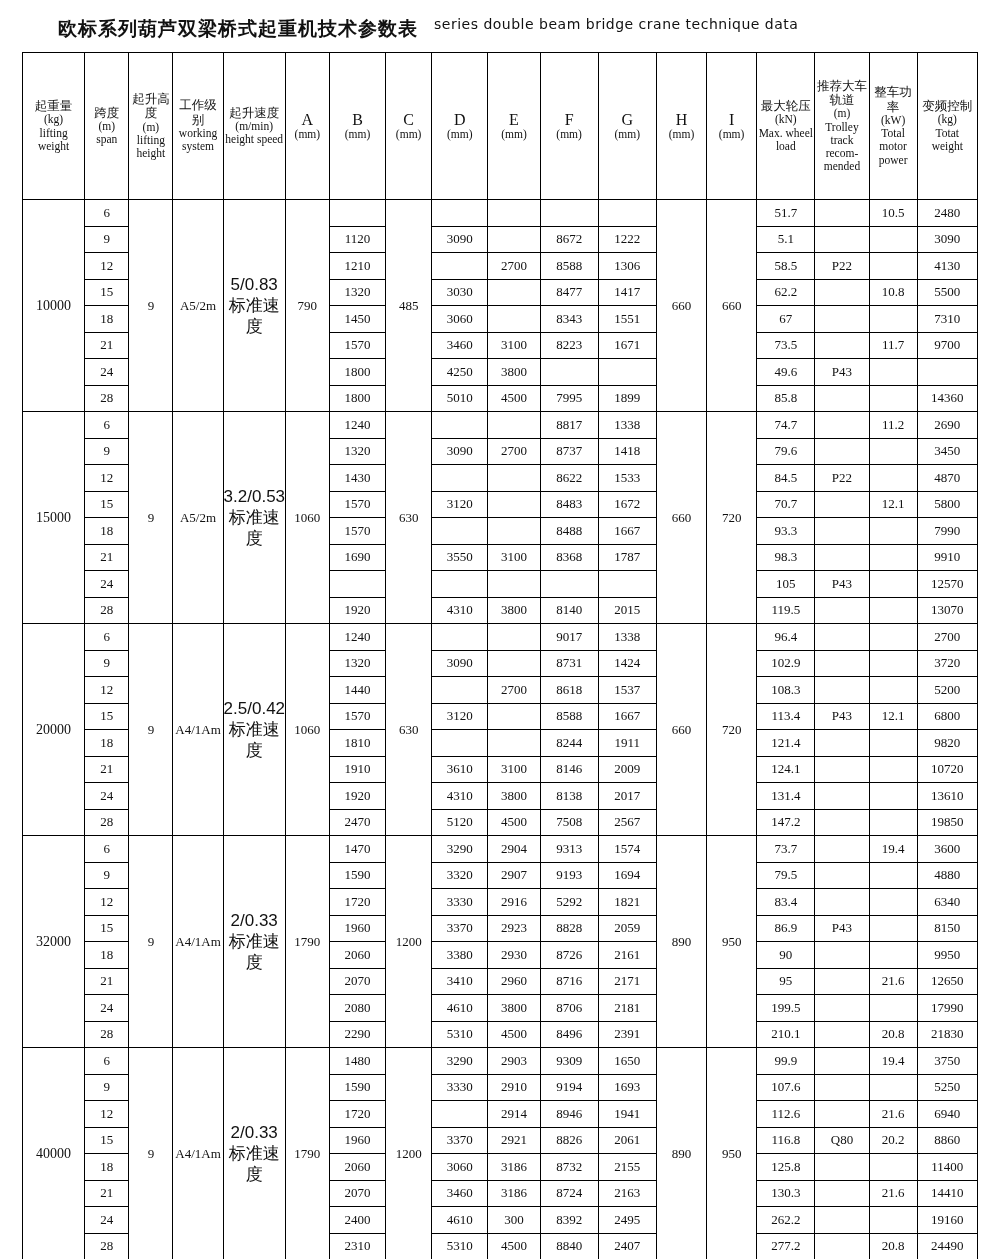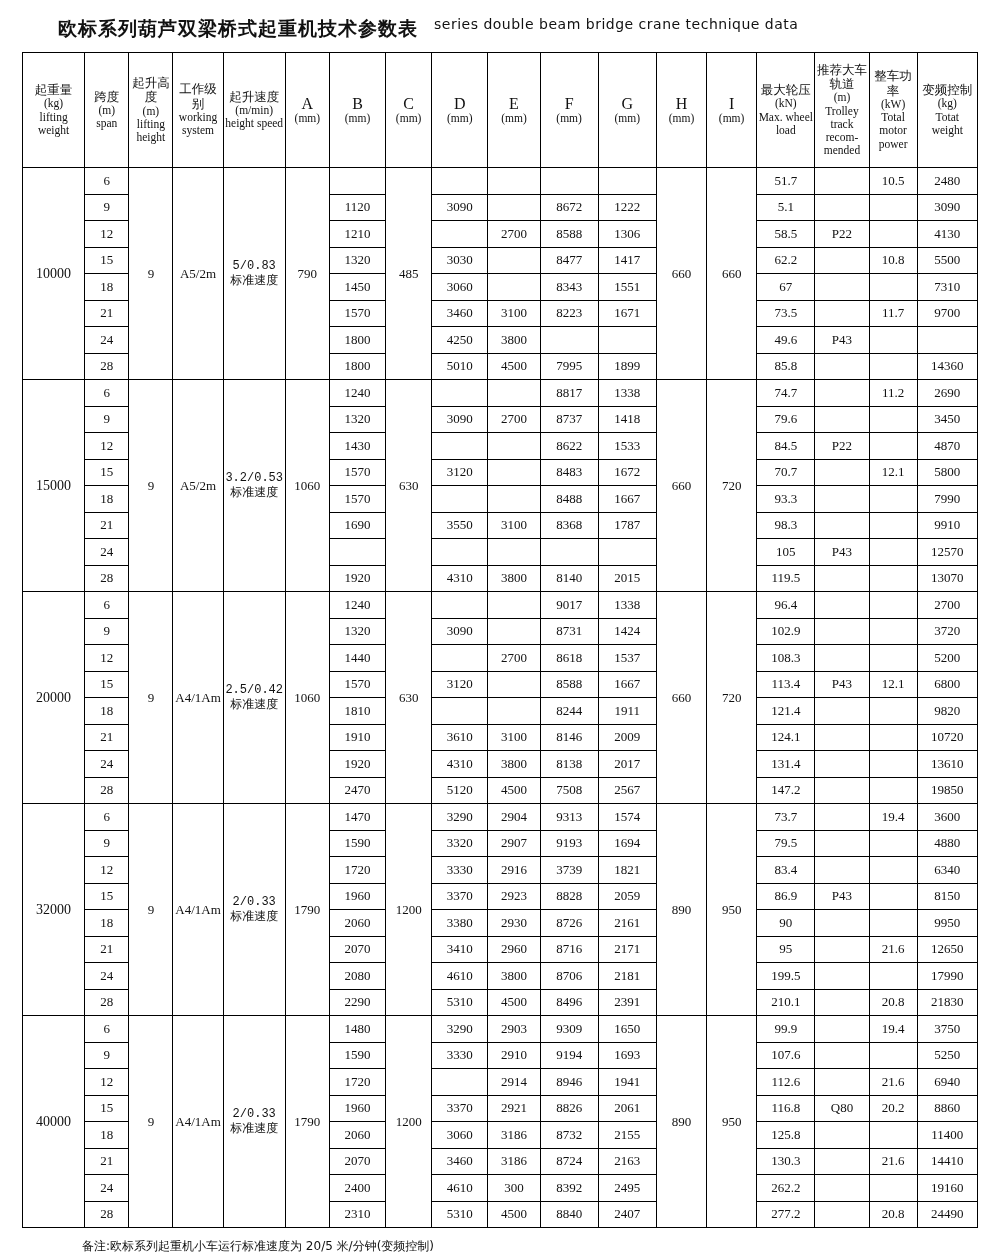--- a/index.html
+++ b/index.html
@@ -3,27 +3,27 @@
 <meta charset="utf-8">
 <style>
   html,body{margin:0;padding:0;background:#fff;}
   body{width:1000px;height:1259px;font-family:"Liberation Serif",serif;color:#111;}
   .page{width:1000px;height:1259px;position:relative;box-sizing:border-box;padding:10px 22px 0 22px;}
   .title{display:flex;align-items:flex-start;gap:16px;font-size:19px;padding:6px 0 10px 36px;}
   .title .cn{font-family:"DejaVu Sans",sans-serif;font-weight:700;letter-spacing:1px;font-size:19px;}
   .title .en{font-family:"DejaVu Sans",sans-serif;font-size:14px;letter-spacing:.5px;}
   table{border-collapse:collapse;width:956px;table-layout:fixed;}
   td,th{border:1px solid #000;text-align:center;vertical-align:middle;font-size:12.5px;padding:0;}
-  thead th{font-weight:normal;line-height:1.15;padding:5px 1px;height:104px;}
+  thead th{font-weight:normal;line-height:1.15;padding:21px 1px;height:104px;}
   .hcn{font-family:"DejaVu Sans",sans-serif;font-size:12.5px;display:block;}
   .hen{font-family:"Liberation Serif",serif;font-size:11.5px;display:block;}
   .hbig{font-family:"Liberation Serif",serif;font-size:16px;display:block;line-height:1.1;}
   tbody td{height:25.5px;font-size:13px;}
   .grp{font-size:14px;}
-  .cncell{font-family:Liberation Mono, monospace;font-size:12px;line-height:1.25;}
+  .cncell{font-family:Liberation Sans, sans-serif;font-size:17px;line-height:1.25;}
   .notes{margin-top:9px;padding-left:60px;font-size:14.5px;line-height:1.62;}
   .notes div{white-space:nowrap;}
   .notes .cn{font-family:"DejaVu Sans",sans-serif;font-size:12px;}
   .notes .en{font-family:"Liberation Serif",serif;font-size:14.5px;padding-left:22px;}
 </style>
 </head>
 <body>
 
 <div class="page">
 
@@ -492,21 +492,21 @@
           <td>79.5</td>
           <td></td>
           <td></td>
           <td>4880</td>
         </tr>
         <tr>
           <td>12</td>
           <td>1720</td>
           <td>3330</td>
           <td>2916</td>
-          <td>3739</td>
+          <td>5292</td>
           <td>1821</td>
           <td>83.4</td>
           <td></td>
           <td></td>
           <td>6340</td>
         </tr>
         <tr>
           <td>15</td>
           <td>1960</td>
           <td>3370</td>

